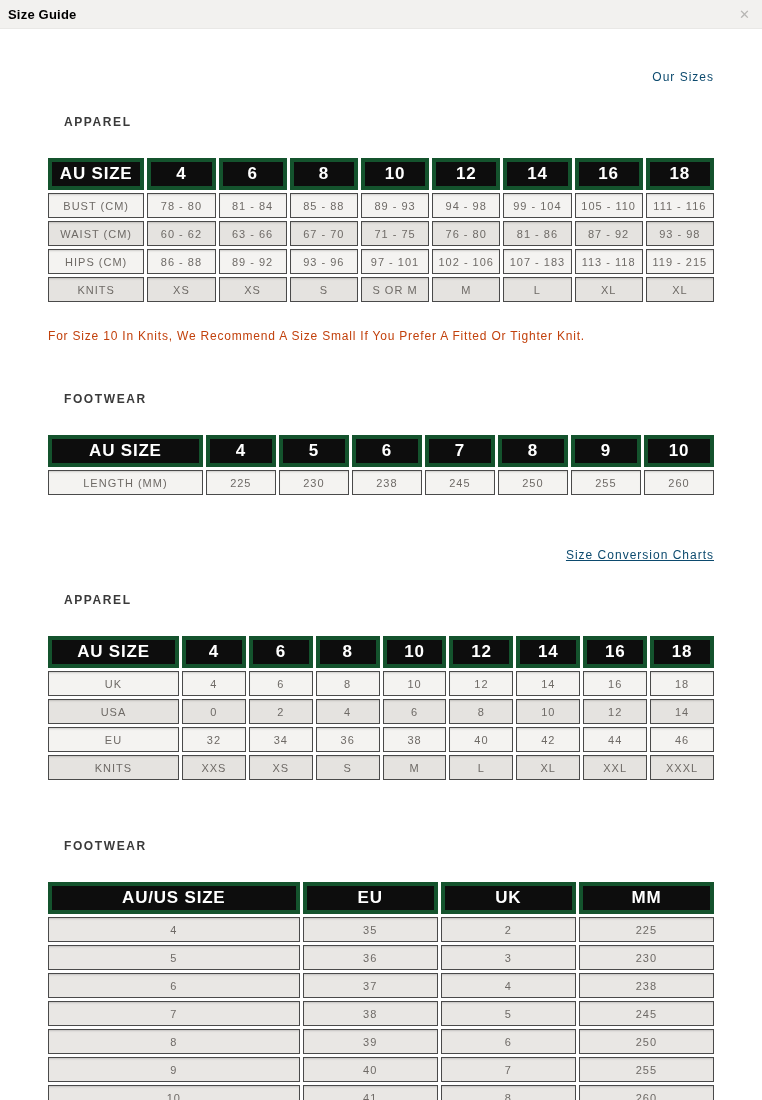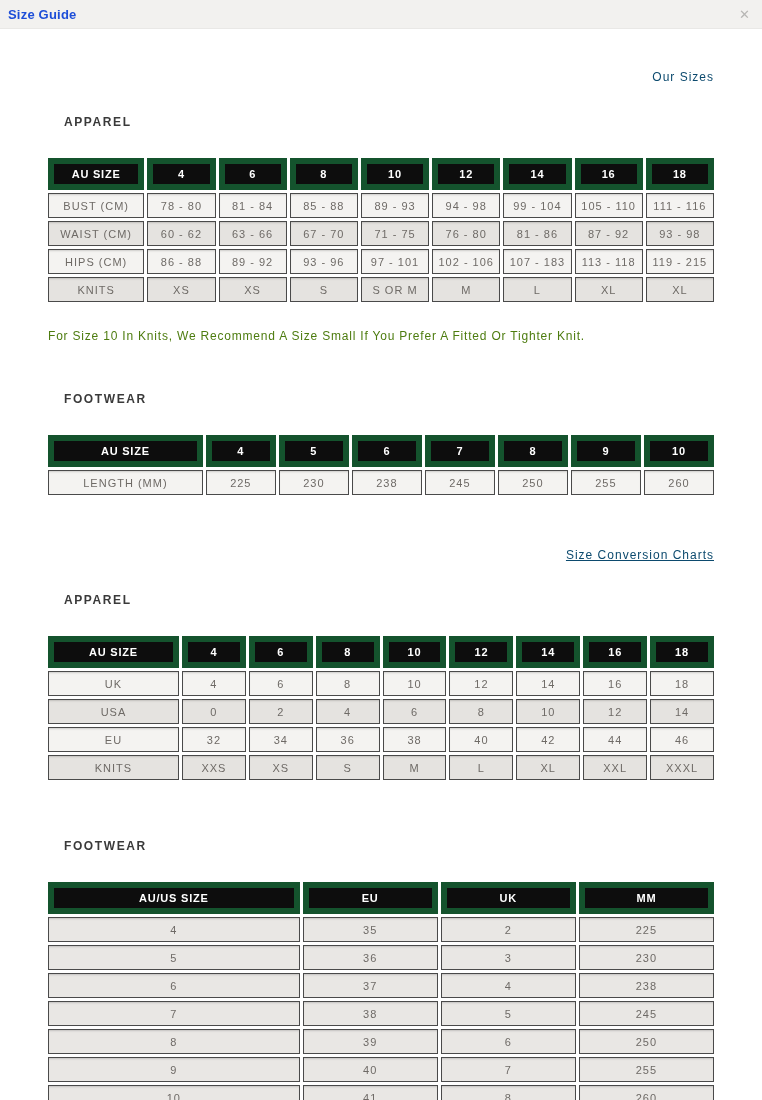--- a/index.html
+++ b/index.html
@@ -11,21 +11,21 @@
     overflow: hidden;
   }
   .modal-header {
     height: 29px;
     background: #f2f1ef;
     border-bottom: 1px solid #e9e8e6;
     display: flex; align-items: center; justify-content: space-between;
     padding: 0 12px 0 8px;
   }
   .modal-title {
-    font-size: 13px; font-weight: bold; color: #1d4ed8; letter-spacing: 0.2px;
+    font-size: 13px; font-weight: bold; color: #000000; letter-spacing: 0.2px;
   }
   .close-btn {
     background: none; border: none; padding: 0; margin: 0;
     color: #b7b6b4; font-size: 13px; line-height: 1; cursor: pointer;
     font-family: "Liberation Sans", sans-serif;
   }
   .content { padding: 0 48px; }
   .intro {
     font-size: 12px; color: #0c4a6e; letter-spacing: 1px; margin: 0; text-align: right;
   }
@@ -39,37 +39,37 @@
   .group-label.wide-top { padding-top: 40px; }
   table {
     border-collapse: separate;
     border-spacing: 3px;
     table-layout: fixed;
     width: calc(100% + 6px);
     margin: 0 -3px;
   }
   th {
     background: #0d0d0d;
-    border: 6px solid #14532d;
+    border: 4px solid #14532d;
     color: #ffffff;
-    font-size: 11px; font-weight: bold; letter-spacing: 0.8px;
+    font-size: 17px; font-weight: bold; letter-spacing: 0.8px;
     height: 32px; padding: 0 2px; text-align: center;
   }
   td {
     background: #f4f3f1;
     border: 1px solid #4a4a4a;
     color: #6e6a66;
     font-size: 11px; letter-spacing: 1px;
     height: 25px; padding: 0 2px; text-align: center;
     box-shadow: inset 0 2px 2px -1px rgba(0,0,0,0.16);
   }
   table.striped tbody tr:nth-child(even) td { background: #e5e3e0; }
   table.uniform td { background: #e9e7e4; }
   .note {
-    font-size: 12px; color: #4d7c0f; letter-spacing: 0.8px;
+    font-size: 12px; color: #c2410c; letter-spacing: 0.8px;
     margin: 0; padding-top: 24px;
   }
 </style>
 </head>
 <body>
 
 <div class="modal-header">
   <span class="modal-title">Size Guide</span>
   <button class="close-btn">
     <span>✕</span>

